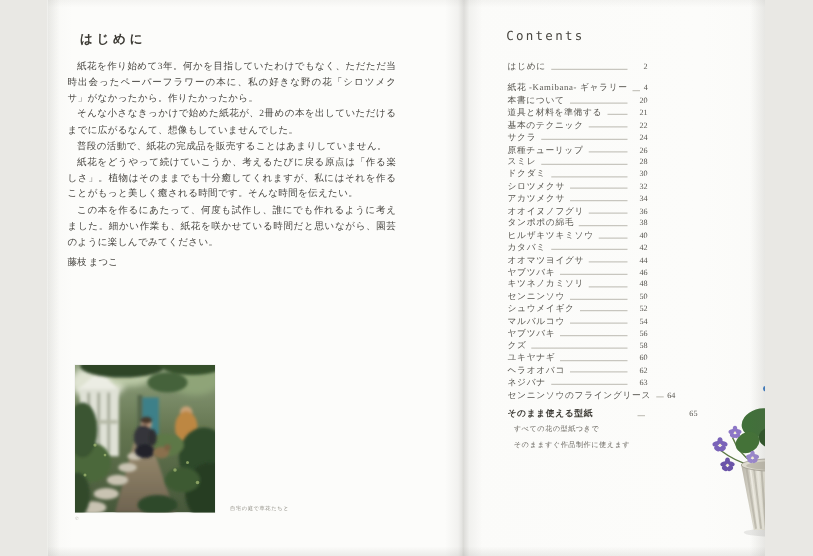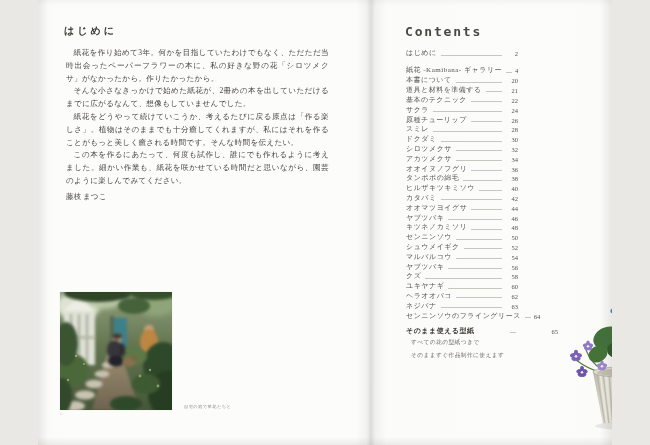--- a/index.html
+++ b/index.html
@@ -17,35 +17,35 @@
     background:linear-gradient(90deg,rgba(120,118,110,0) 0%,rgba(120,118,110,0.08) 35%,rgba(100,98,90,0.20) 50%,rgba(120,118,110,0.08) 65%,rgba(120,118,110,0) 100%);}
   .edge{position:absolute;pointer-events:none;}
   .edge-left{left:0;top:0;bottom:0;width:10px;background:linear-gradient(90deg,rgba(90,88,80,0.10),rgba(0,0,0,0));}
   .edge-right{right:0;top:0;bottom:0;width:12px;background:linear-gradient(270deg,rgba(90,88,80,0.12),rgba(0,0,0,0));}
   .edge-bottom{left:0;right:0;bottom:0;height:8px;background:linear-gradient(0deg,rgba(90,88,80,0.10),rgba(0,0,0,0));}
   .edge-top{left:0;right:0;top:0;height:6px;background:linear-gradient(180deg,rgba(90,88,80,0.05),rgba(0,0,0,0));}
 
   
   .intro-heading{position:absolute;left:26px;top:24px;font-size:10px;font-weight:600;
     letter-spacing:3px;color:#3c3a34;margin:0;}
-  .intro-body{position:absolute;left:28px;top:47px;width:263px;font-size:7.6px;
+  .intro-body{position:absolute;left:16px;top:47px;width:263px;font-size:7.6px;
     line-height:12.8px;text-align:justify;color:#474540;}
   .intro-body p{margin:0;text-indent:1em;letter-spacing:0.3px;}
   .signature{text-align:left;padding-right:58px;margin-top:3px;font-size:7.6px;color:#474540;}
   .garden-photo{position:absolute;left:22px;top:292px;width:112px;height:118px;
     box-shadow:0 0 0 0.5px rgba(0,0,0,0.05);}
   .photo-caption{position:absolute;left:146px;top:404px;font-size:8px;color:#8f8d84;
     transform:scale(0.52);transform-origin:left top;white-space:nowrap;letter-spacing:1px;}
   .photo-credit{position:absolute;left:22px;top:413px;font-size:7px;color:#b8b6ae;
     transform:scale(0.55);transform-origin:left top;white-space:nowrap;}
 
   
   .contents-heading{position:absolute;left:34px;top:24px;margin:0;
     font-family:"DejaVu Sans Mono","Liberation Mono",monospace;
-    font-size:13px;font-weight:bold;letter-spacing:1.8px;color:#4a4842;}
+    font-size:10px;font-weight:normal;letter-spacing:1.8px;color:#4a4842;}
   .toc{position:absolute;left:35px;top:50px;width:112px;}
   .toc-row{display:flex;align-items:flex-end;font-size:7px;line-height:7px;
     color:#56544e;margin-bottom:2.8px;}
   .toc-row.rfront{margin-bottom:3.2px;}
   .gap-lg{margin-top:10px;}
   .gap-sm{margin-top:3px;justify-content:flex-end;}
   .gap-end{margin-top:8px;gap:32px;}
   .toc-label{white-space:nowrap;letter-spacing:0.5px;}
   .toc-label.strong{color:#3d3b35;font-weight:bold;}
   .toc-leader{flex:1;border-bottom:0.7px solid #c8c6bf;margin:0 3px 1.5px 4px;min-width:6px;}
@@ -59,20 +59,21 @@
 <body>
 
 <div id="spread">
 
   <div class="page page-left">
     <h2 class="intro-heading">はじめに</h2>
 
     <div class="intro-body">
       <p>紙花を作り始めて3年。何かを目指していたわけでもなく、ただただ当時出会ったペーパーフラワーの本に、私の好きな野の花「シロツメクサ」がなかったから。作りたかったから。</p>
       <p>そんな小さなきっかけで始めた紙花が、2冊めの本を出していただけるまでに広がるなんて、想像もしていませんでした。</p>
+      <p>普段の活動で、紙花の完成品を販売することはあまりしていません。</p>
       <p>紙花をどうやって続けていこうか、考えるたびに戻る原点は「作る楽しさ」。植物はそのままでも十分癒してくれますが、私にはそれを作ることがもっと美しく癒される時間です。そんな時間を伝えたい。</p>
       <p>この本を作るにあたって、何度も試作し、誰にでも作れるように考えました。細かい作業も、紙花を咲かせている時間だと思いながら、園芸のように楽しんでみてください。</p>
       <div class="signature">藤枝 まつこ</div>
     </div>
 
     <svg class="garden-photo" viewBox="0 0 112 118" preserveAspectRatio="none" xmlns="http://www.w3.org/2000/svg">
       <defs>
         <linearGradient id="gbg" x1="0" y1="0" x2="0" y2="1">
           <stop offset="0" stop-color="#8fa07e"></stop>
             <stop offset="0.45" stop-color="#647550"></stop>

